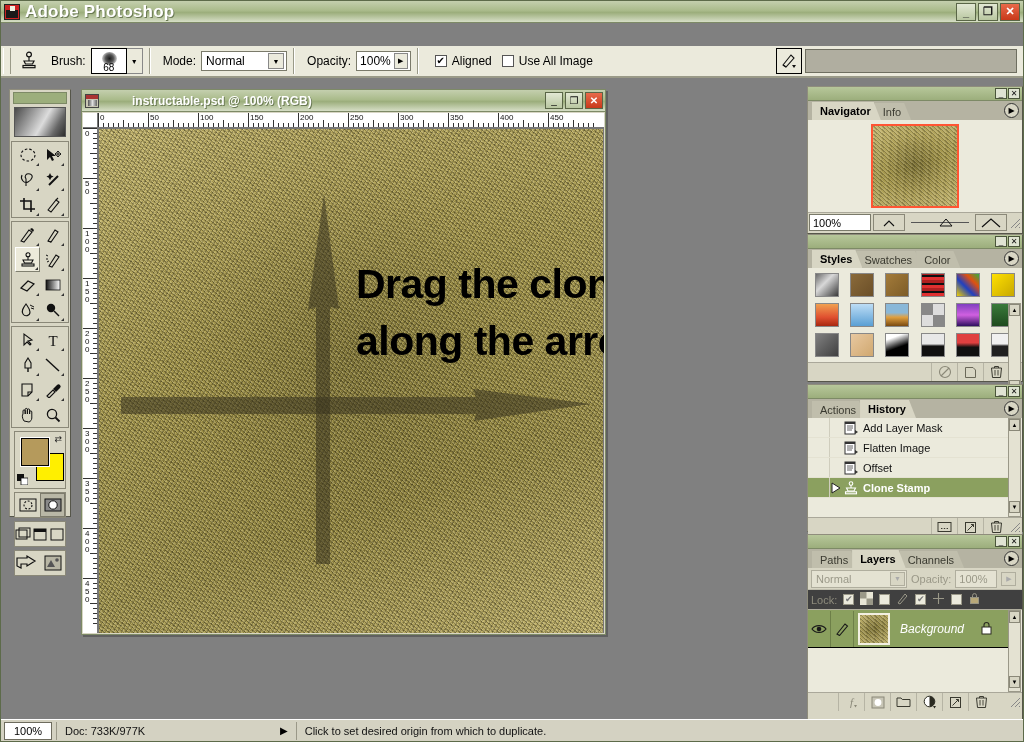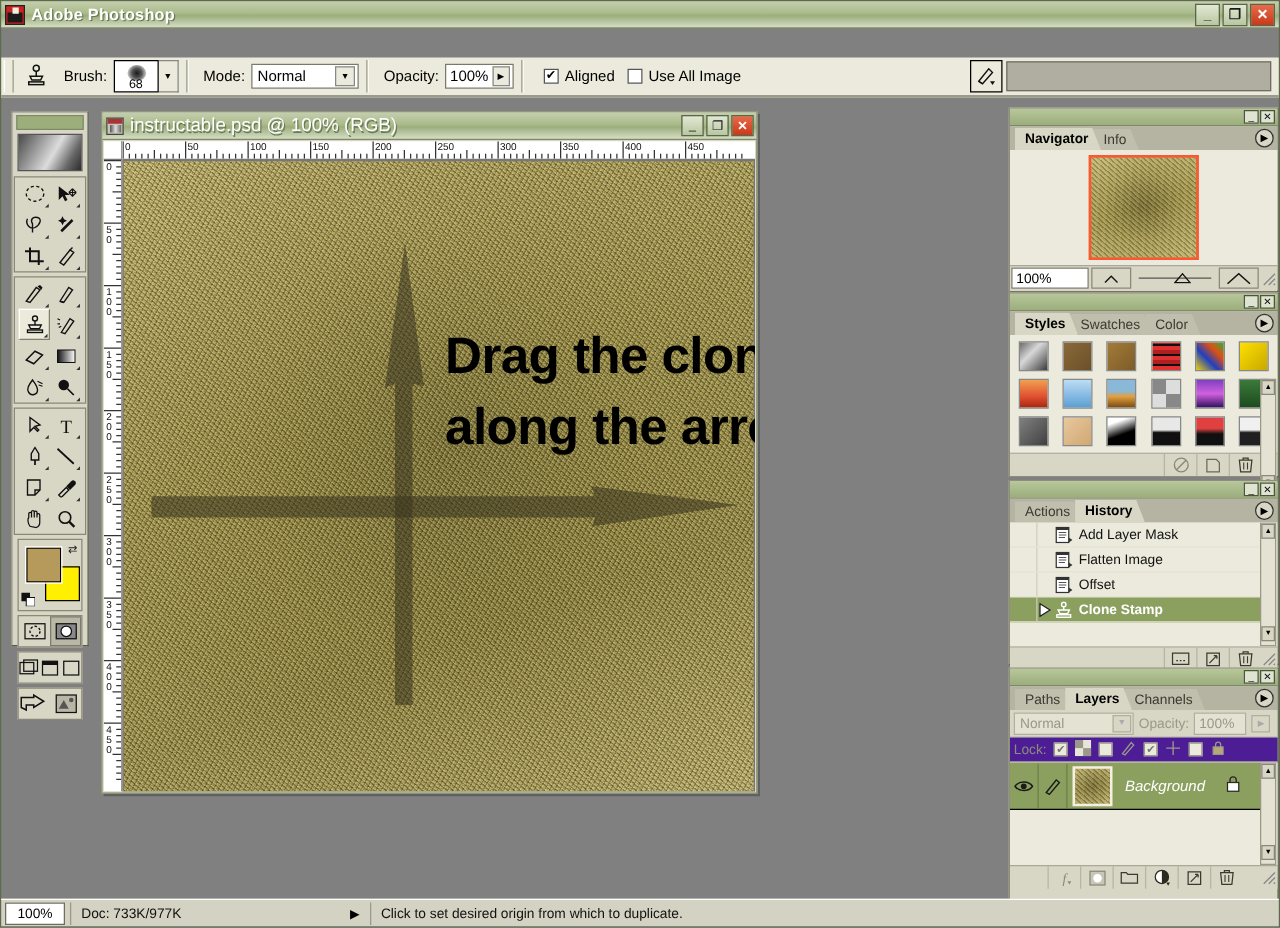--- a/index.html
+++ b/index.html
@@ -33,21 +33,21 @@
   }
   #app-icon::before {
     content: ""; position: absolute; left: 1px; top: 5px; width: 12px; height: 8px;
     background: #1a1a1a;
   }
   #app-icon::after {
     content: ""; position: absolute; left: 5px; top: 1px; width: 5px; height: 5px;
     background: #f0f0e0;
   }
   #app-title {
-    font-weight: bold; font-size: 13px; color: #ffffff;
+    font-weight: bold; font-size: 17px; color: #ffffff;
     text-shadow: 1px 1px 0 #6b7a55;
     letter-spacing: 0.2px;
   }
   .winbtns { margin-left: auto; display: flex; gap: 2px; margin-right: 3px; }
   .winbtn {
     width: 20px; height: 18px;
     background: linear-gradient(to bottom, #e2e8d4, #b9c7a0);
     border: 1px solid #5a6647;
     display: flex; align-items: center; justify-content: center;
     font-size: 11px; color: #1a1a1a; font-weight: bold;
@@ -202,22 +202,23 @@
     display: flex; align-items: center; padding-left: 3px;
     border-bottom: 1px solid #7d8a66;
   }
   #doc-icon {
     width: 14px; height: 14px; margin-right: 5px; background: #c8c6b4;
     border: 1px solid #444; position: relative; overflow: hidden;
   }
   #doc-icon::before { content:""; position:absolute; left:0; top:0; width:14px; height:4px; background:#a33; }
   #doc-icon::after { content:""; position:absolute; left:2px; top:5px; width:9px; height:6px; background:linear-gradient(90deg,#555,#ddd,#666); }
   #doc-title-text {
-    font-size: 15px; font-weight: normal; color: #fff;
+    font-size: 12px; font-weight: bold; color: #fff;
     text-shadow: 1px 1px 0 #6b7a55;
+    margin-left: 28px;
   }
   .docbtns { margin-left: auto; display: flex; gap: 2px; margin-right: 2px; }
   .docbtn {
     width: 18px; height: 17px;
     background: linear-gradient(to bottom, #e2e8d4, #b9c7a0);
     border: 1px solid #5a6647;
     display: flex; align-items: center; justify-content: center;
     font-size: 10px; color: #111; cursor: pointer;
   }
   .docbtn.close { background: linear-gradient(to bottom, #e86a4a, #c8391a); color: #fff; font-weight: bold; }
@@ -368,21 +369,21 @@
     padding: 0 3px; gap: 4px; border-bottom: 1px solid #c0beae;
   }
   .dis-combo {
     width: 96px; height: 18px; background: #e4e2d2; border: 1px solid #b0ae9e;
     display: flex; align-items: center; padding: 0 1px 0 4px; font-size: 11px; color: #9a9888;
   }
   .dis-combo .arrowbox { margin-left: auto; width: 15px; height: 14px; background: #d8d6c4; border: 1px solid #b0ae9e; display:flex; align-items:center; justify-content:center; font-size:7px; color:#aaa; }
   .dis-label { font-size: 11px; color: #9a9888; }
   .dis-num { width: 42px; height: 18px; background: #e4e2d2; border: 1px solid #b0ae9e; display: flex; align-items: center; padding-left: 3px; font-size: 11px; color: #9a9888; }
   #lay-lock {
-    height: 20px; display: flex; align-items: center; background: #4c1d95;
+    height: 20px; display: flex; align-items: center; background: #404040;
     padding: 0 3px; font-size: 11px; color: #8d8b7c; gap: 6px;
     border-bottom: 1px solid #b0ae9e;
   }
   .lock-cb { width: 11px; height: 11px; background: #ebeadc; border: 1px solid #9a9888; display:flex; align-items:center; justify-content:center; font-size:9px; line-height:9px; color:#777; }
   #layer-row {
     height: 38px; display: flex; align-items: center;
     background: #8ba05f; border-bottom: 1px solid #000000;
   }
   .lr-eye { width: 23px; height: 36px; display: flex; align-items: center; justify-content: center; border-right: 1px solid #6d7f48; }
   .lr-brush { width: 23px; height: 36px; display: flex; align-items: center; justify-content: center; border-right: 1px solid #6d7f48; }

